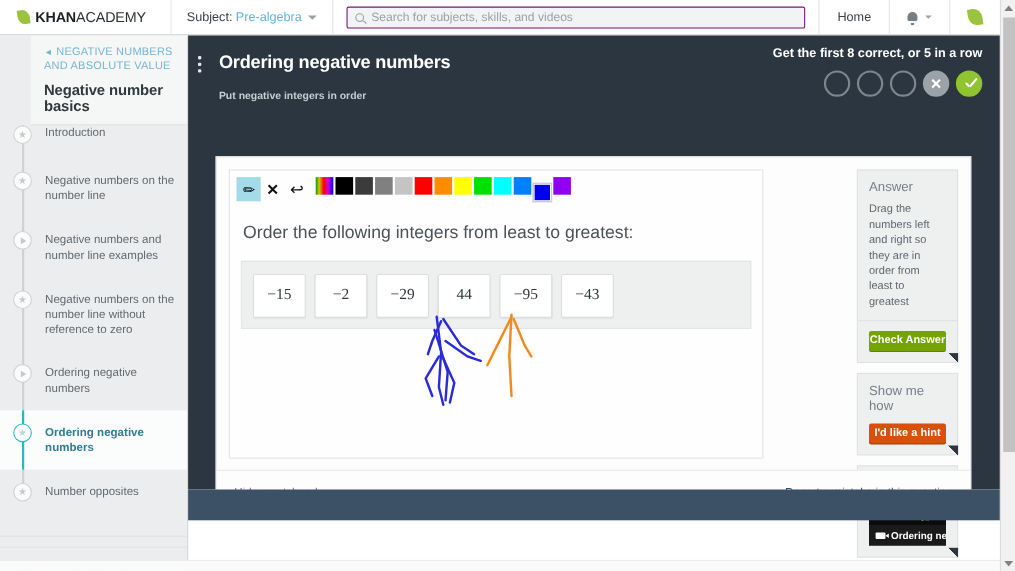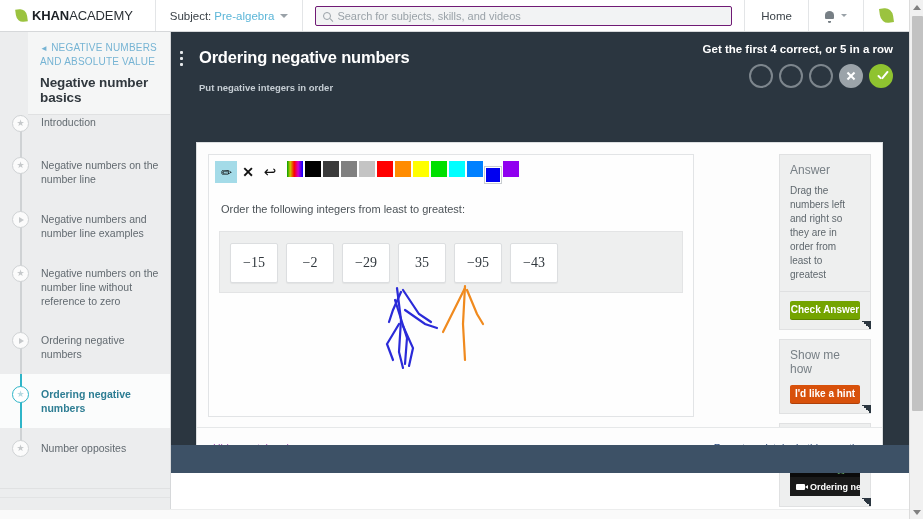--- a/index.html
+++ b/index.html
@@ -146,21 +146,21 @@
   .tb-btn { width:22px;height:22px;display:flex;align-items:center;justify-content:center;cursor:pointer;}
   .tb-btn.sel { background:#a4dbe8; }
   .pencil { font-size:13px; transform:rotate(-2deg); }
   .tb-x { font-size:14px; font-weight:bold; color:#111; }
   .tb-undo { font-size:15px; color:#111; }
   .swatches { display:flex; align-items:flex-start; margin-left:6px; height:22px; }
   .sw { width:16px;height:16px;margin-right:2px;cursor:pointer; }
   .sw.rainbow { background:linear-gradient(90deg,#00a000 0%,#c8c800 20%,#ff0000 45%,#d000d0 70%,#0000ff 100%); }
   .sw.active { border:1px solid #fff; outline:1px solid #c9cdd0; margin-top:6px; }
 
-  .q-text { margin:20px 0 0 12px; font-size:11px; color:#4b5257; }
+  .q-text { margin:20px 0 0 12px; font-size:16px; color:#4b5257; }
   .tiles-wrap {
     margin:16px 10px 0 10px; background:#eeefef; border:1px solid #e3e4e5;
     padding:11px 10px; display:flex; gap:8px; height:62px;
   }
   .tile {
     width:48px;height:40px;background:#fff;border:1px solid #dcdee0;border-radius:2px;
     display:flex;align-items:center;justify-content:center; cursor:move;
     font-family:"Liberation Serif", serif; font-size:14px; color:#31383e;
     box-shadow:0 1px 1px rgba(0,0,0,.05);
   }
@@ -297,21 +297,21 @@
   <div class="main">
     <div class="main-head">
       <div class="kebab">
           <i></i>
           <i></i>
           <i></i>
         </div>
       <div class="m-title">Ordering negative numbers</div>
       <div class="m-sub">Put negative integers in order</div>
       <div class="streak">
-        <div class="streak-t">Get the first 4 correct, or 5 in a row</div>
+        <div class="streak-t">Get the first 8 correct, or 5 in a row</div>
         <div class="dots" id="streak-dots">
             <div class="dot"></div>
             <div class="dot"></div>
             <div class="dot"></div>
             <div class="dot x"></div>
             <div class="dot ok"></div>
           </div>
       </div>
     </div>
 
@@ -347,21 +347,21 @@
                 <div class="sw" style="background: rgb(144, 0, 240);"></div>
               </div>
           </div>
 
           <div class="q-text">Order the following integers from least to greatest:</div>
 
           <div class="tiles-wrap" id="tiles">
               <div class="tile">−15</div>
               <div class="tile">−2</div>
               <div class="tile">−29</div>
-              <div class="tile">35</div>
+              <div class="tile">44</div>
               <div class="tile">−95</div>
               <div class="tile">−43</div>
             </div>
 
           <svg class="scribble" width="120" height="95" viewBox="0 0 120 95">
             <g stroke="#2a2ad8" stroke-width="2.2" fill="none" stroke-linecap="round">
               <path d="M18 8 L22 40 L20 72 L24 88"></path>
               <path d="M22 12 L14 30 L10 42"></path>
               <path d="M24 10 L40 34 L52 42"></path>
               <path d="M26 30 L46 44 L58 48"></path>

